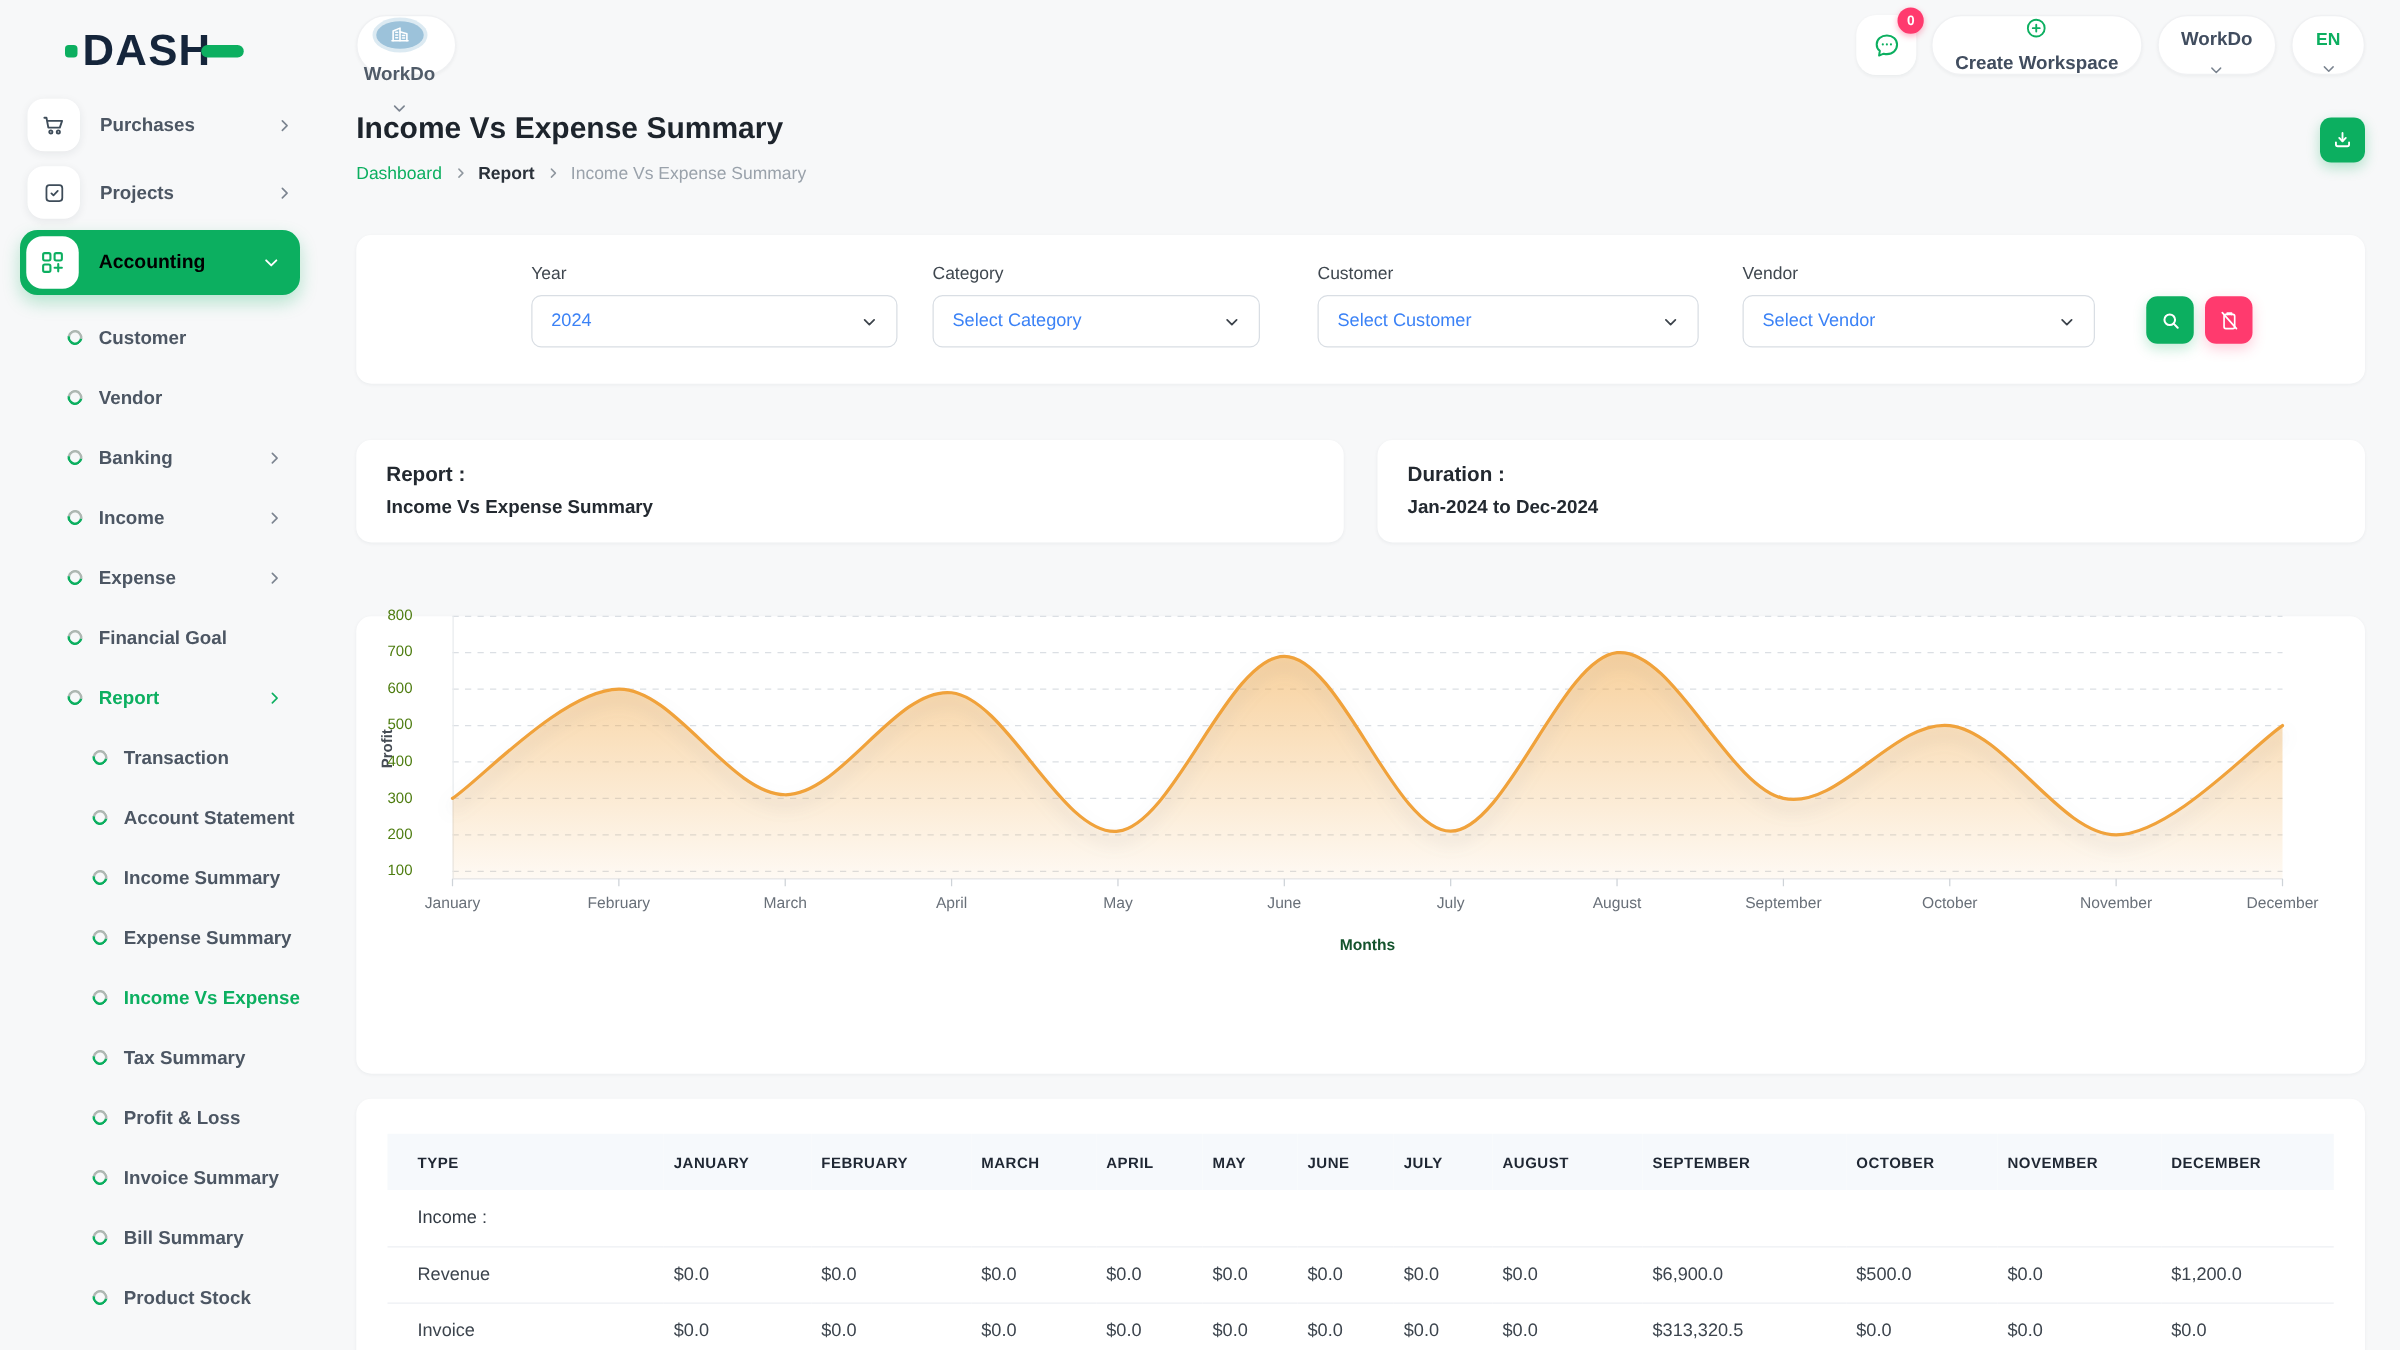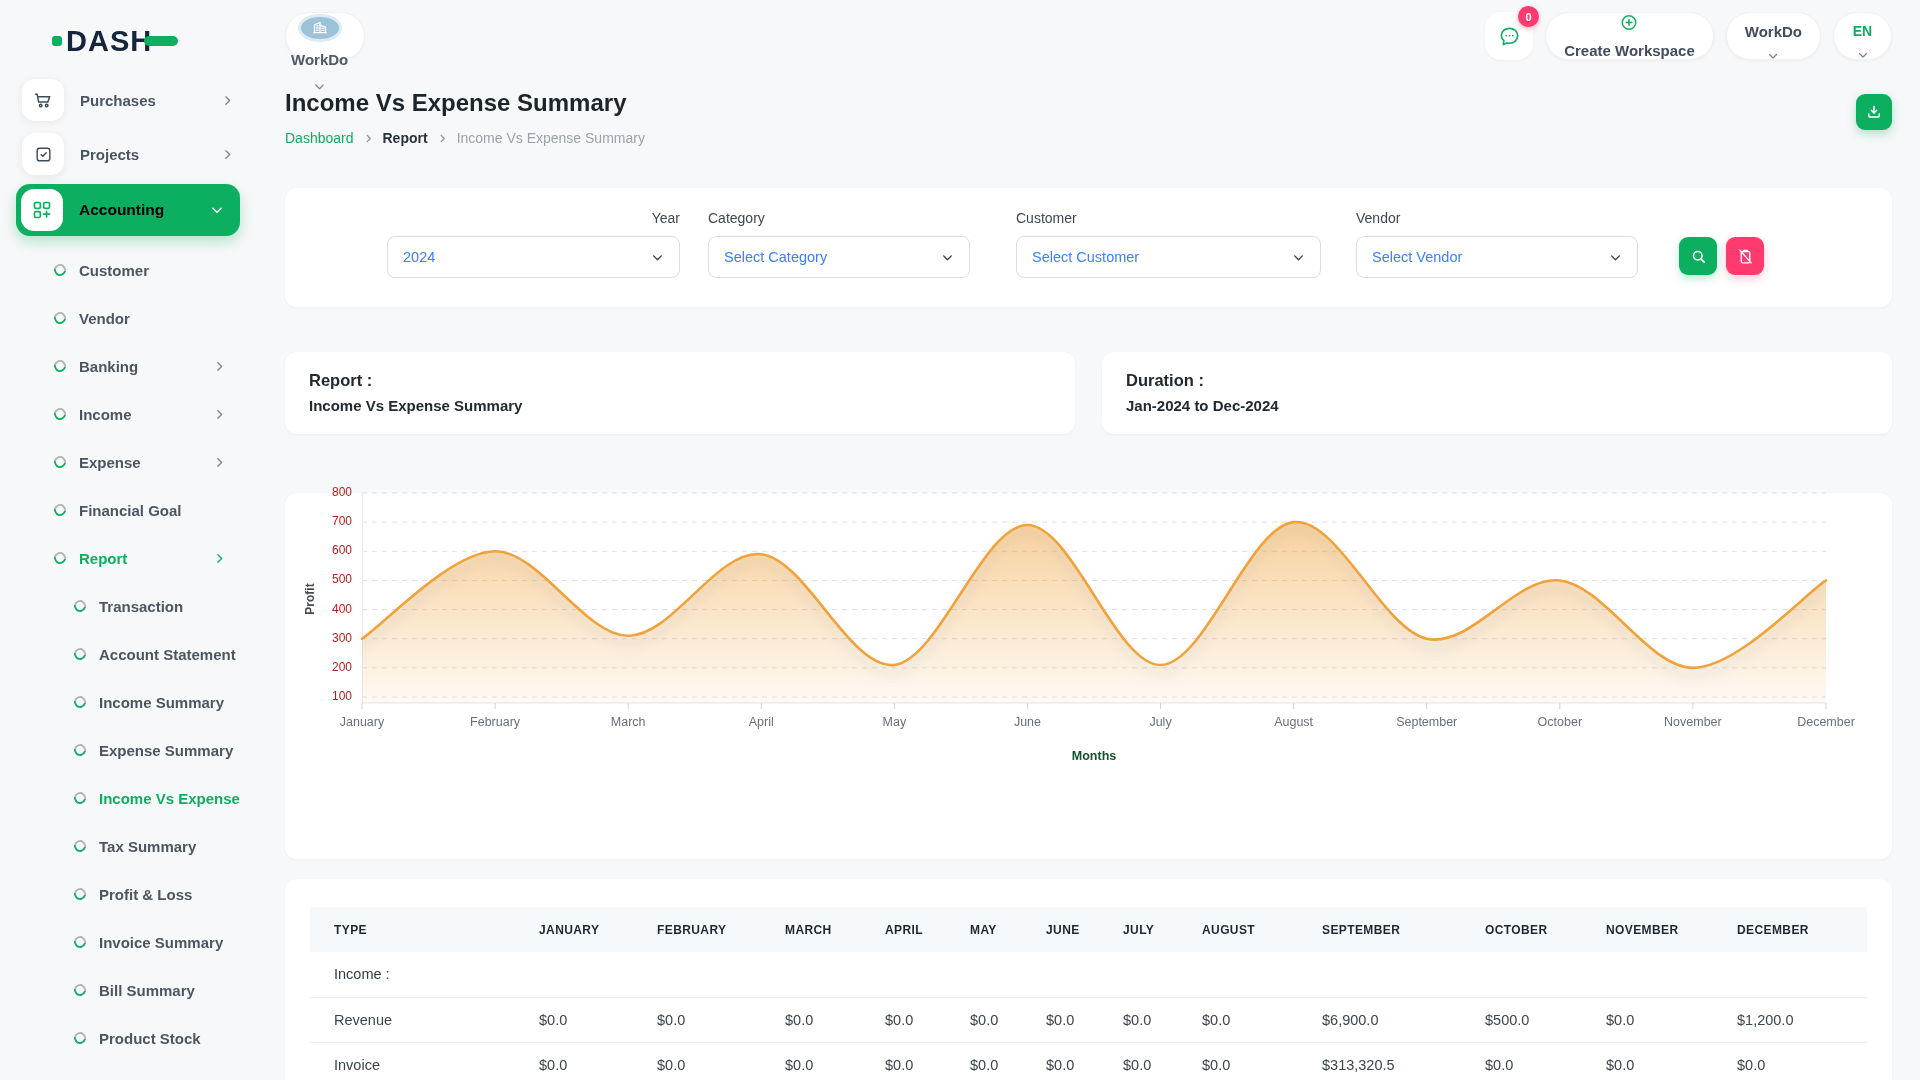--- a/index.html
+++ b/index.html
@@ -3,21 +3,21 @@
 <meta charset="utf-8">
 <style>
   * { box-sizing: border-box; }
   html,body { width:1920px; height:1080px; margin:0; overflow:hidden;
     background:#f7f8f9; font-family:"Liberation Sans","DejaVu Sans",sans-serif; color:#333; }
 
   
   .sidebar{position:fixed;left:0;top:0;bottom:0;width:256px;padding:0 16px;}
   .logo{display:flex;align-items:center;margin:24px 0 18px 36px;cursor:pointer;}
   .logo-dot{width:10px;height:10px;border-radius:3px;background:#0caf60;margin-right:4px;}
-  .logo-text{font-size:29px;font-weight:800;letter-spacing:1px;color:#15253b;line-height:34px;}
+  .logo-text{font-size:35px;font-weight:800;letter-spacing:1px;color:#15253b;line-height:34px;}
   .logo-bar{width:34px;height:10px;border-radius:6px;background:#0caf60;margin-left:-8px;}
   .side-row{display:flex;align-items:center;height:48px;margin-bottom:6px;padding:0 6px;cursor:pointer;}
   .icon-tile{width:42px;height:42px;border-radius:13px;background:#fff;flex:0 0 42px;
     box-shadow:0 2px 8px rgba(25,39,52,.08);display:flex;align-items:center;justify-content:center;color:#3e4c59;}
   .side-row .lbl{margin-left:16px;font-size:15px;font-weight:600;color:#4c5663;flex:1;}
   .chev{display:flex;align-items:center;color:#7b8490;}
   .acc-pill{display:flex;align-items:center;height:52px;border-radius:14px;background:#0caf60;
     padding:0 16px 0 5px;margin:4px 0 10px;box-shadow:0 6px 14px rgba(12,175,96,.28);cursor:pointer;}
   .acc-pill .icon-tile{box-shadow:none;}
   .acc-pill .lbl{color:#000000;margin-left:16px;font-size:15.5px;font-weight:700;flex:1;}
@@ -54,38 +54,38 @@
   .bc-mid{color:#2a313a;font-weight:600;cursor:pointer;}
   .bc-cur{color:#9aa2ab;}
   .dl-btn{width:36px;height:36px;border-radius:9px;background:#0caf60;display:flex;align-items:center;
     justify-content:center;box-shadow:0 4px 10px rgba(12,175,96,.3);margin-top:6px;cursor:pointer;}
 
   .card{background:#fff;border-radius:12px;box-shadow:0 1px 3px rgba(25,39,52,.05);}
   .filter-card{margin-top:40px;height:119px;padding:22px 24px 28px;display:flex;}
   .f-field .f-label{font-size:14px;color:#3f474f;font-weight:500;margin-bottom:10px;}
   .select{height:42px;border:1px solid #d9dee4;border-radius:8px;display:flex;align-items:center;
     justify-content:space-between;padding:0 15px;font-size:14.5px;color:#3b82f6;background:#fff;cursor:pointer;}
-  .f-year{margin-left:78px;width:293px;text-align:right;}
+  .f-year{margin-left:116px;width:293px;}
   .f-category{margin-left:28px;width:262px;}
   .f-customer{margin-left:46px;width:305px;}
   .f-vendor{margin-left:35px;width:282px;}
   .f-actions{display:flex;align-items:flex-start;gap:9px;margin-left:41px;padding-top:27px;}
   .sq-btn{width:38px;height:38px;border-radius:9px;display:flex;align-items:center;justify-content:center;cursor:pointer;}
   .sq-btn.green{background:#0caf60;box-shadow:0 4px 10px rgba(12,175,96,.25);}
   .sq-btn.pink{background:#ff3a6e;box-shadow:0 4px 10px rgba(255,58,110,.25);}
 
   .summary-row{display:flex;gap:27px;margin-top:45px;}
   .summary-card{flex:1;height:82px;padding:19px 24px;}
   .sum-title{font-size:16.5px;font-weight:700;color:#232930;}
   .sum-value{font-size:15px;font-weight:700;color:#232930;margin-top:7px;}
 
   .chart-card{margin-top:25px;height:366px;}
   .chart-area{position:relative;margin:59px 66px 0 77px;height:218px;}
   .chart-area svg{position:absolute;left:0;top:0;overflow:visible;}
-  .ytick{position:absolute;left:-52px;width:42px;text-align:right;font-size:12px;color:#b91c1c;}
+  .ytick{position:absolute;left:-52px;width:42px;text-align:left;font-size:12px;color:#4d7c0f;}
   .xtick{position:absolute;width:110px;text-align:center;font-size:12.5px;color:#697079;top:222px;}
   .ylabel{position:absolute;left:-68px;top:calc(50% - 10px);transform:rotate(-90deg);
     font-size:12px;font-weight:700;color:#454c54;}
   .months-label{position:absolute;left:0;right:0;top:256px;text-align:center;font-size:12.5px;
     font-weight:700;color:#14532d;}
 
   .table-card{margin-top:20px;height:235px;padding:28px 25px 0;overflow:hidden;}
   table{width:100%;border-collapse:collapse;table-layout:fixed;}
   thead th{height:45px;background:#f6f9fc;font-size:12px;font-weight:700;color:#1f2733;text-align:left;
     letter-spacing:.4px;padding:0 8px;}

